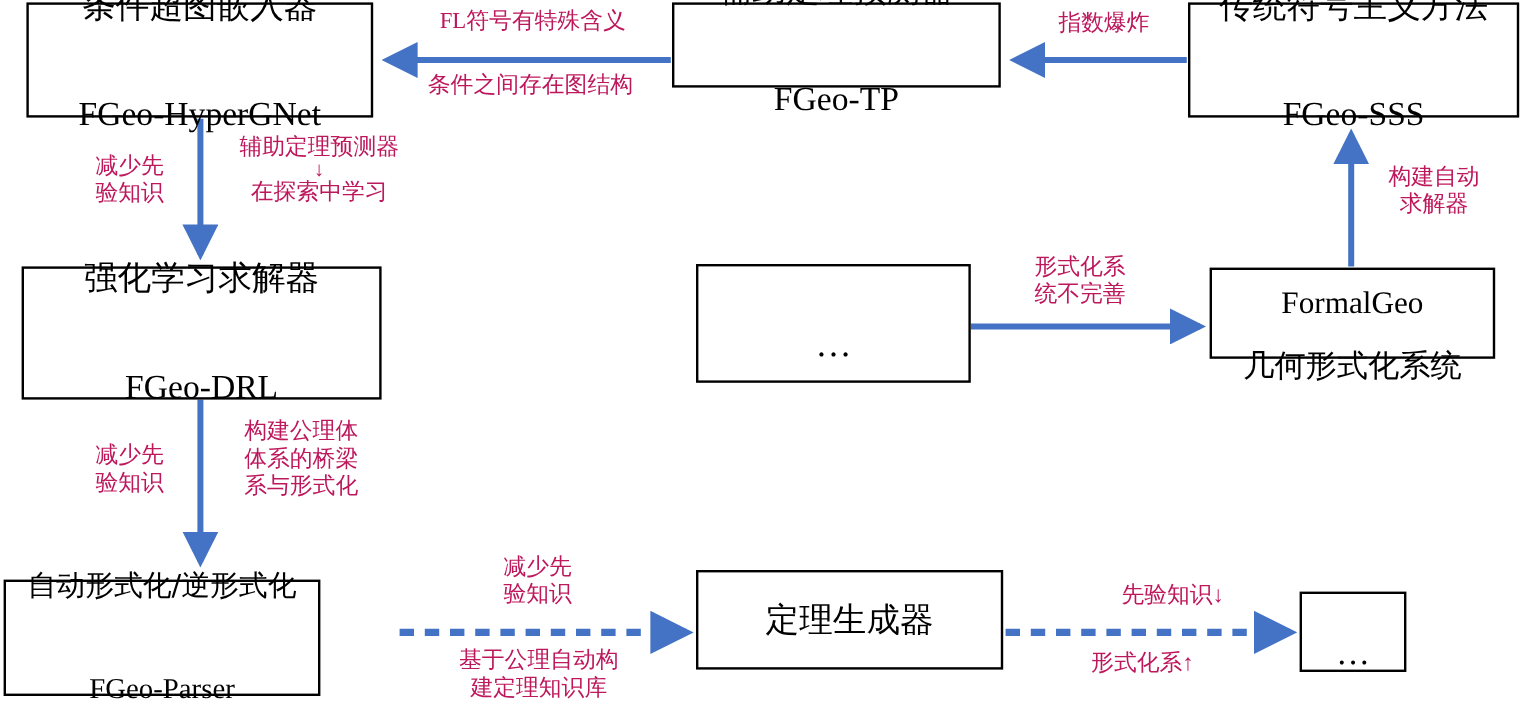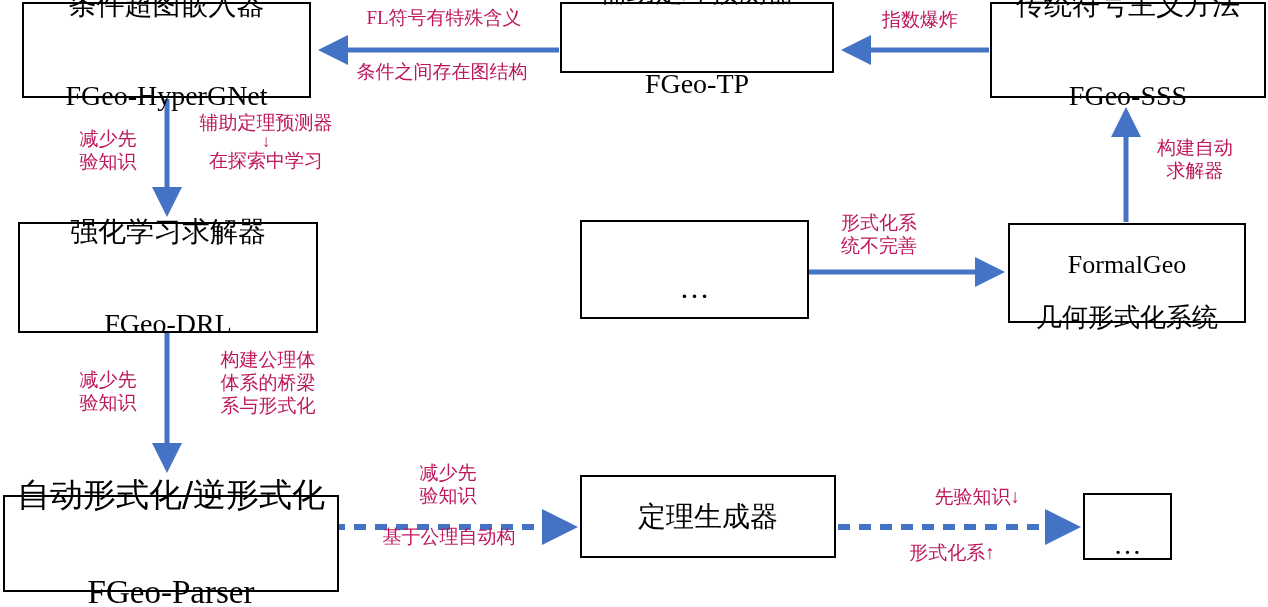--- a/index.html
+++ b/index.html
@@ -108,26 +108,26 @@
 
   <div class="node" style="left:18px; top:222px; width:300px; height:111px; font-size:28px;">
     <span class="ln cn">强化学习求解器</span>
     <span class="ln lat">FGeo-DRL</span>
   </div>
 
   <div class="node" style="left:580px; top:220px; width:229px; height:99px; font-size:30px;">
     <span class="ln lat">…</span>
   </div>
 
-  <div class="node" style="left:1008px; top:223px; width:238px; height:100px; font-size:26px;">
+  <div class="node" style="left:1008px; top:223px; width:238px; height:76px; font-size:26px;">
     <span class="ln lat">FormalGeo</span>
     <span class="ln cn">几何形式化系统</span>
   </div>
 
-  <div class="node" style="left:3px; top:495px; width:336px; height:97px; font-size:33px;">
+  <div class="node" style="left:3px; top:483px; width:264px; height:97px; font-size:24px;">
     <span class="ln cn">自动形式化/逆形式化</span>
     <span class="ln lat">FGeo-Parser</span>
   </div>
 
   <div class="node" style="left:580px; top:475px; width:256px; height:83px; font-size:28px;">
     <span class="ln cn">定理生成器</span>
   </div>
 
   <div class="node" style="left:1083px; top:493px; width:89px; height:67px; font-size:28px;">
     <span class="ln lat">…</span>
@@ -143,54 +143,55 @@
 
   <div class="edge-label" style="left:326px; top:60px; width:232px;">
     <span>条件之间存在图结构</span>
   </div>
 
   <div class="edge-label" style="left:1140px; top:136px; width:110px;">
     <div>构建自动</div>
     <div>求解器</div>
   </div>
 
-  <div class="edge-label" style="left:824px; top:211px; width:110px;">
+  <div class="edge-label" style="left:845px; top:211px; width:110px;">
     <div>形式化系</div>
     <div>统不完善</div>
   </div>
 
   <div class="edge-label" style="left:62px; top:127px; width:92px;">
     <div>减少先</div>
     <div>验知识</div>
   </div>
 
   <div class="edge-label" style="left:186px; top:113px; width:160px; line-height:1.05;">
     <div>辅助定理预测器</div>
     <div style="font-size:17px;">↓</div>
     <div>在探索中学习</div>
   </div>
 
   <div class="edge-label" style="left:62px; top:368px; width:92px;">
     <div>减少先</div>
     <div>验知识</div>
   </div>
 
-  <div class="edge-label" style="left:198px; top:348px; width:140px;">
+  <div class="edge-label" style="left:181px; top:348px; width:140px;">
     <div>构建公理体</div>
     <div>体系的桥梁</div>
     <div>系与形式化</div>
   </div>
 
   <div class="edge-label" style="left:400px; top:461px; width:96px;">
     <div>减少先</div>
     <div>验知识</div>
   </div>
 
-  <div class="edge-label" style="left:356px; top:525px; width:186px;">
+  <div class="edge-label" style="left:356px; top:539px; width:186px;">
     <div>基于公理自动构</div>
+    <div>建定理知识库</div>
   </div>
 
   <div class="edge-label" style="left:884px; top:485px; width:136px;text-align:right;">
     <span>先验知识↓</span>
   </div>
 
   <div class="edge-label" style="left:884px; top:541px; width:136px;">
     <span>形式化系↑</span>
   </div>
 

